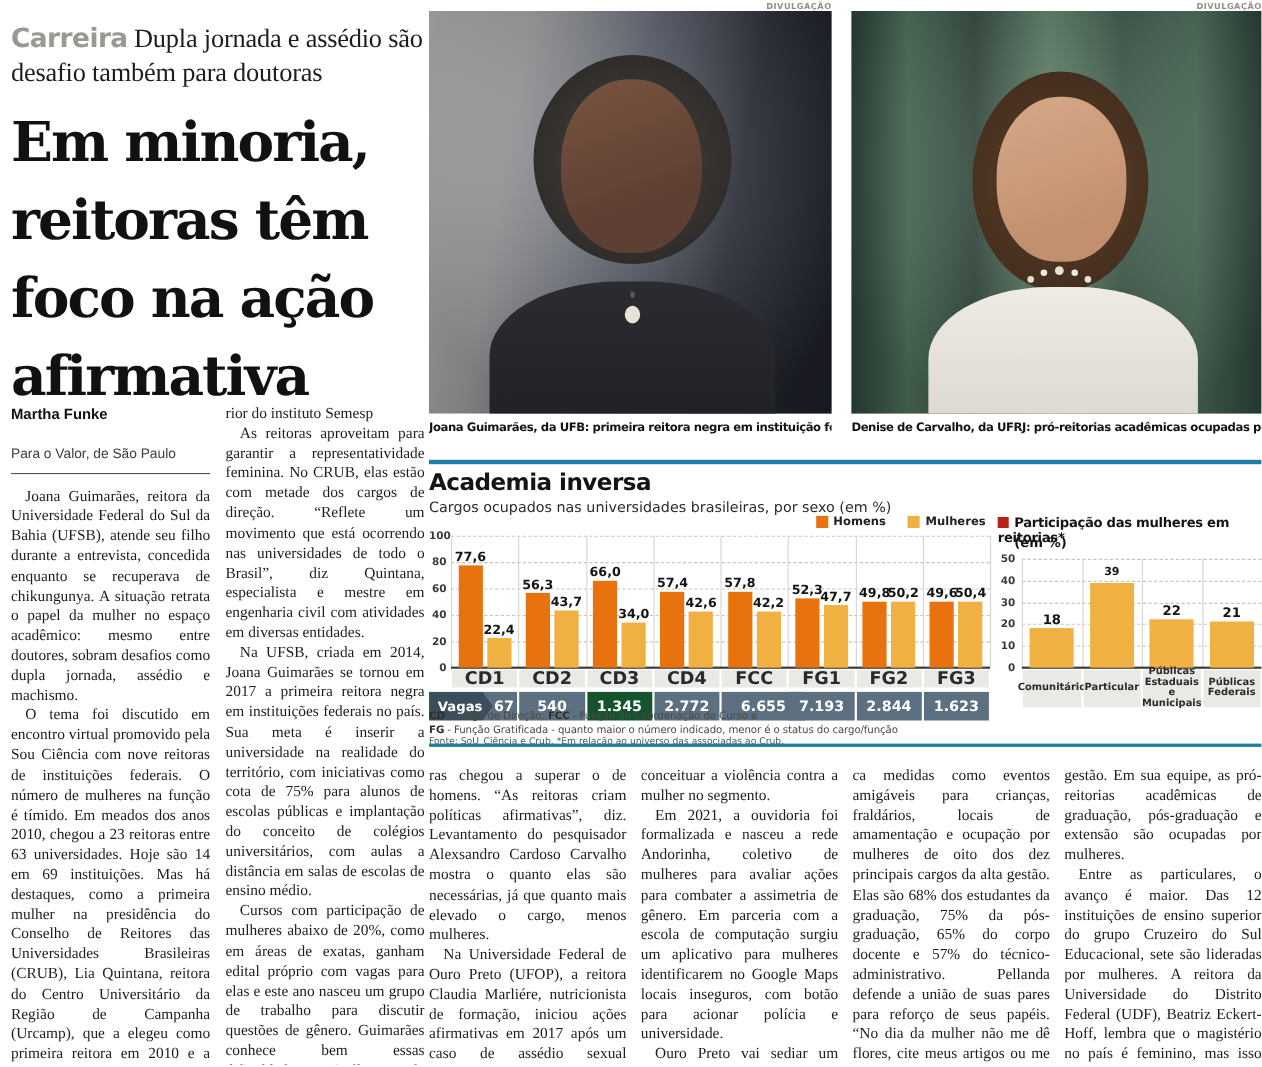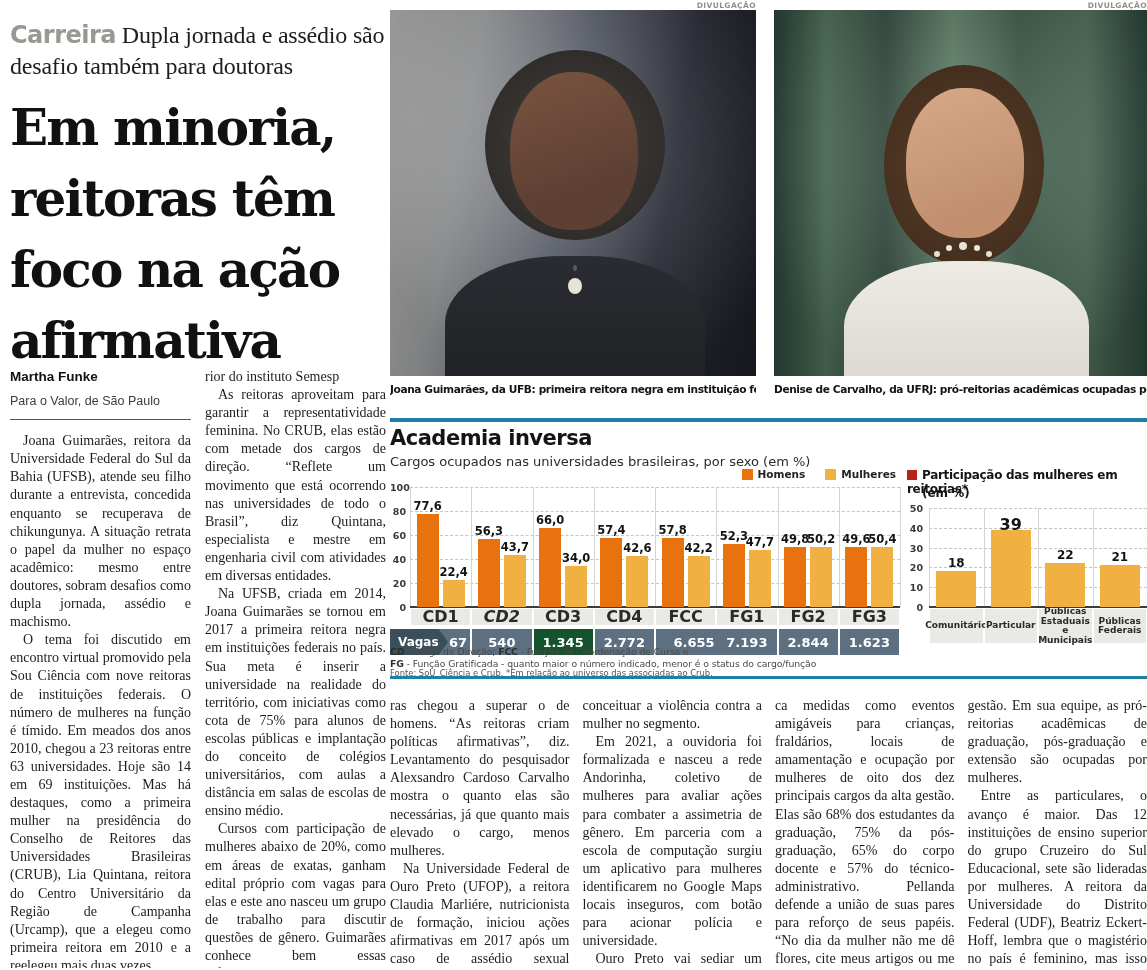--- a/index.html
+++ b/index.html
@@ -18,21 +18,21 @@
   }
   .text-cols {
     position:absolute; left:10px; top:368px; width:376px; height:600px;
     display:flex; gap:14px;
   }
   .tcol { width:181px; height:100%; overflow:hidden; font-size:14px; line-height:18.1px; text-align:justify; }
   .tcol p { text-indent:13px; }
   .tcol p.noindent { text-indent:0; }
   .byline { font-family:"Liberation Sans", sans-serif; margin-bottom:2px; }
   .byline .author { font-weight:bold; font-size:13.5px; color:#111; }
-  .byline .origin { font-size:12.5px; color:#3c3c3c; margin-top:6px; }
+  .byline .origin { font-size:12.5px; color:#3c3c3c; margin-top:17px; }
   .byline-rule { border-bottom:1px solid #555; margin:9px 0 12px 0; width:100%; }
   
   .photo { position:absolute; top:10px; height:366px; overflow:hidden; }
   .photo-1 { left:390px; width:366px; background:linear-gradient(100deg,#cbcbc9 0%,#a8aaac 22%,#5a5f6c 48%,#2a2d38 72%,#1e2029 100%); }
   .photo-2 { left:774px; width:373px;
     background:linear-gradient(90deg,#2f4a3e 0%,#567a63 14%,#31493d 30%,#5d8168 48%,#3a5847 66%,#52745f 84%,#2f4a3e 100%); }
   .photo .glow { position:absolute; inset:0; background:radial-gradient(ellipse at 52% 40%, rgba(255,255,255,0.18), rgba(0,0,0,0.25) 80%); }
   .p-hair { position:absolute; border-radius:50%; }
   .photo-1 .p-hair { left:95px; top:40px; width:180px; height:190px; background:radial-gradient(circle,#4a4542 0%,#33302d 60%,#262422 100%); }
   .photo-2 .p-hair { left:110px; top:55px; width:160px; height:200px; background:radial-gradient(circle,#5a3d2c 0%,#47301f 70%,#3a2717 100%); }
@@ -183,21 +183,21 @@
         <div class="baseline" style="left: 20px; top: 122px; width: 490px;"></div>
         <div class="bar" style="left: 26.625px; top: 29.88px; width: 22px; height: 93.12px; background: rgb(232, 115, 14);"></div>
         <div class="bar-label" style="left: 17.625px; top: 14.88px; width: 40px;">77,6</div>
         <div class="bar" style="left: 52.625px; top: 96.12px; width: 22px; height: 26.88px; background: rgb(240, 176, 66);"></div>
         <div class="bar-label" style="left: 43.625px; top: 81.12px; width: 40px;">22,4</div>
         <div class="cat-cell" style="left: 21px; top: 125px; width: 59.25px; height: 16px;">CD1</div>
         <div class="bar" style="left: 87.875px; top: 55.44px; width: 22px; height: 67.56px; background: rgb(232, 115, 14);"></div>
         <div class="bar-label" style="left: 78.875px; top: 40.44px; width: 40px;">56,3</div>
         <div class="bar" style="left: 113.875px; top: 70.56px; width: 22px; height: 52.44px; background: rgb(240, 176, 66);"></div>
         <div class="bar-label" style="left: 104.875px; top: 55.56px; width: 40px;">43,7</div>
-        <div class="cat-cell" style="left: 82.25px; top: 125px; width: 59.25px; height: 16px; font-style: italic;">CD2</div>
+        <div class="cat-cell" style="left: 82.25px; top: 125px; width: 59.25px; height: 16px;">CD2</div>
         <div class="bar" style="left: 149.125px; top: 43.8px; width: 22px; height: 79.2px; background: rgb(232, 115, 14);"></div>
         <div class="bar-label" style="left: 140.125px; top: 28.8px; width: 40px;">66,0</div>
         <div class="bar" style="left: 175.125px; top: 82.2px; width: 22px; height: 40.8px; background: rgb(240, 176, 66);"></div>
         <div class="bar-label" style="left: 166.125px; top: 67.2px; width: 40px;">34,0</div>
         <div class="cat-cell" style="left: 143.5px; top: 125px; width: 59.25px; height: 16px;">CD3</div>
         <div class="bar" style="left: 210.375px; top: 54.12px; width: 22px; height: 68.88px; background: rgb(232, 115, 14);"></div>
         <div class="bar-label" style="left: 201.375px; top: 39.12px; width: 40px;">57,4</div>
         <div class="bar" style="left: 236.375px; top: 71.88px; width: 22px; height: 51.12px; background: rgb(240, 176, 66);"></div>
         <div class="bar-label" style="left: 227.375px; top: 56.88px; width: 40px;">42,6</div>
         <div class="cat-cell" style="left: 204.75px; top: 125px; width: 59.25px; height: 16px;">CD4</div>
@@ -248,21 +248,21 @@
         <div class="gridline" style="left: 22px; top: 24px; width: 218px;"></div>
         <div class="vline" style="left: 22px; top: 24px; height: 99px;"></div>
         <div class="vline" style="left: 76.5px; top: 24px; height: 99px;"></div>
         <div class="vline" style="left: 131px; top: 24px; height: 99px;"></div>
         <div class="vline" style="left: 185.5px; top: 24px; height: 99px;"></div>
         <div class="baseline" style="left: 22px; top: 122px; width: 218px;"></div>
         <div class="bar" style="left: 29.25px; top: 87.36px; width: 40px; height: 35.64px; background: rgb(240, 176, 66);"></div>
         <div class="bar-label" style="left: 29.25px; top: 72.36px; width: 40px; font-size: 12px;">18</div>
         <div class="cat-cell" style="left: 23px; top: 125px; width: 52.5px; height: 34px; font-size: 9px; line-height: 9.5px; padding: 0px 2px;">Comunitário</div>
         <div class="bar" style="left: 83.75px; top: 45.78px; width: 40px; height: 77.22px; background: rgb(240, 176, 66);"></div>
-        <div class="bar-label" style="left: 83.75px; top: 30.78px; width: 40px; font-size: 16px;">39</div>
+        <div class="bar-label" style="left: 83.75px; top: 30.78px; width: 40px; font-size: 10px;">39</div>
         <div class="cat-cell" style="left: 77.5px; top: 125px; width: 52.5px; height: 34px; font-size: 9px; line-height: 9.5px; padding: 0px 2px;">Particular</div>
         <div class="bar" style="left: 138.25px; top: 79.44px; width: 40px; height: 43.56px; background: rgb(240, 176, 66);"></div>
         <div class="bar-label" style="left: 138.25px; top: 64.44px; width: 40px; font-size: 12px;">22</div>
         <div class="cat-cell" style="left: 132px; top: 125px; width: 52.5px; height: 34px; font-size: 9px; line-height: 9.5px; padding: 0px 2px;">Públicas Estaduais e Municipais</div>
         <div class="bar" style="left: 192.75px; top: 81.42px; width: 40px; height: 41.58px; background: rgb(240, 176, 66);"></div>
         <div class="bar-label" style="left: 192.75px; top: 66.42px; width: 40px; font-size: 12px;">21</div>
         <div class="cat-cell" style="left: 186.5px; top: 125px; width: 52.5px; height: 34px; font-size: 9px; line-height: 9.5px; padding: 0px 2px;">Públicas Federais</div>
       </div>
 
     <div class="footnote fn-1"><b>CD</b><span> - Cargo de Direção; </span><b>FCC</b><span> - Função de Coordenação de Curso e</span></div>

